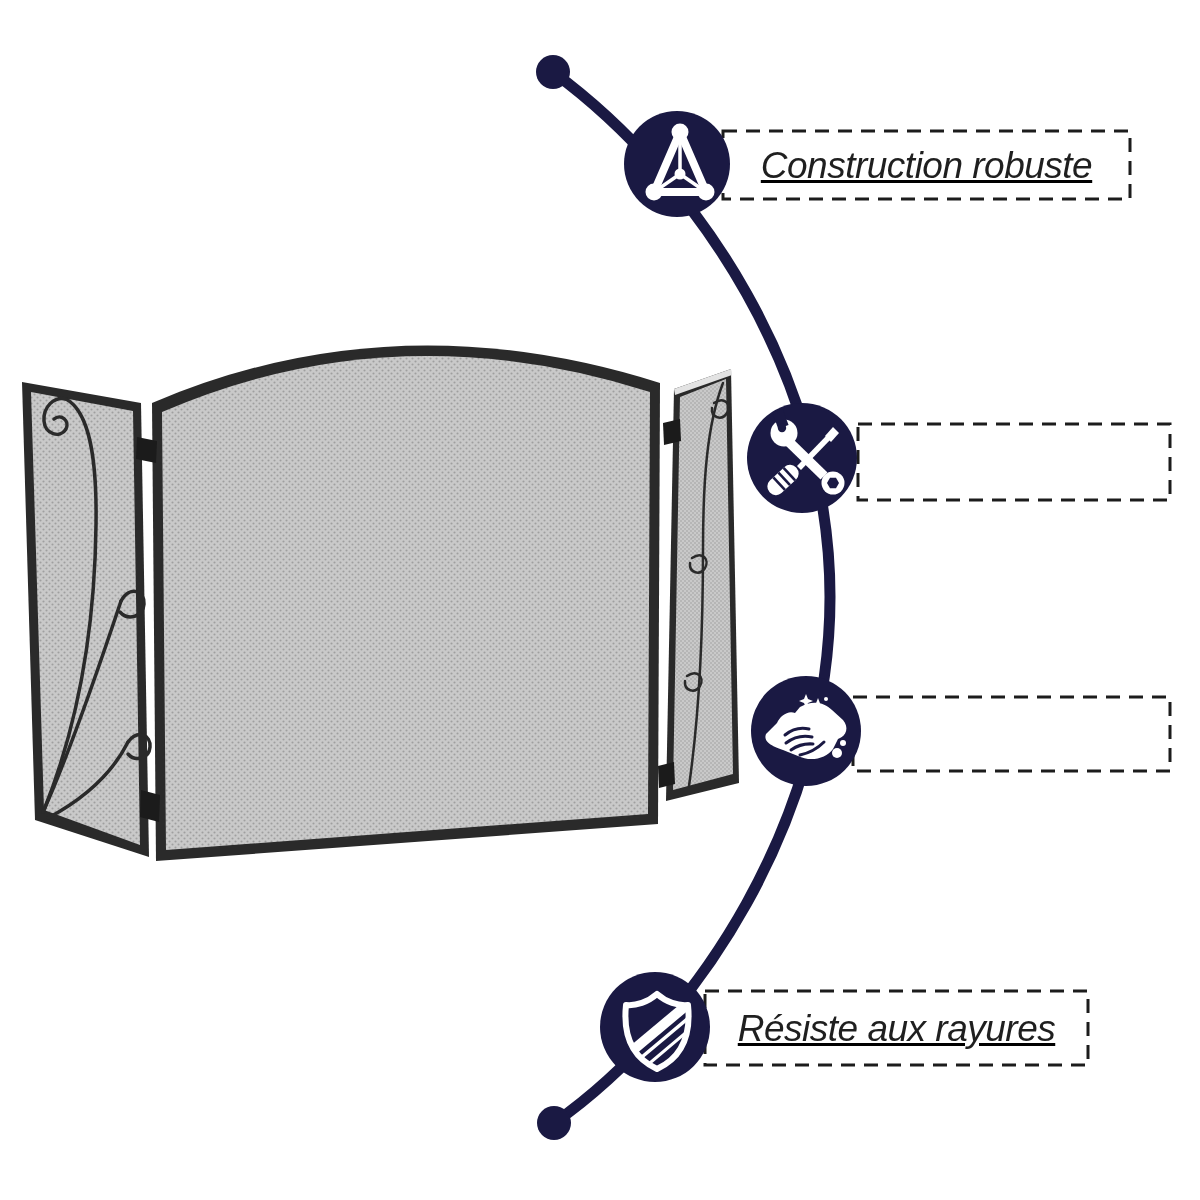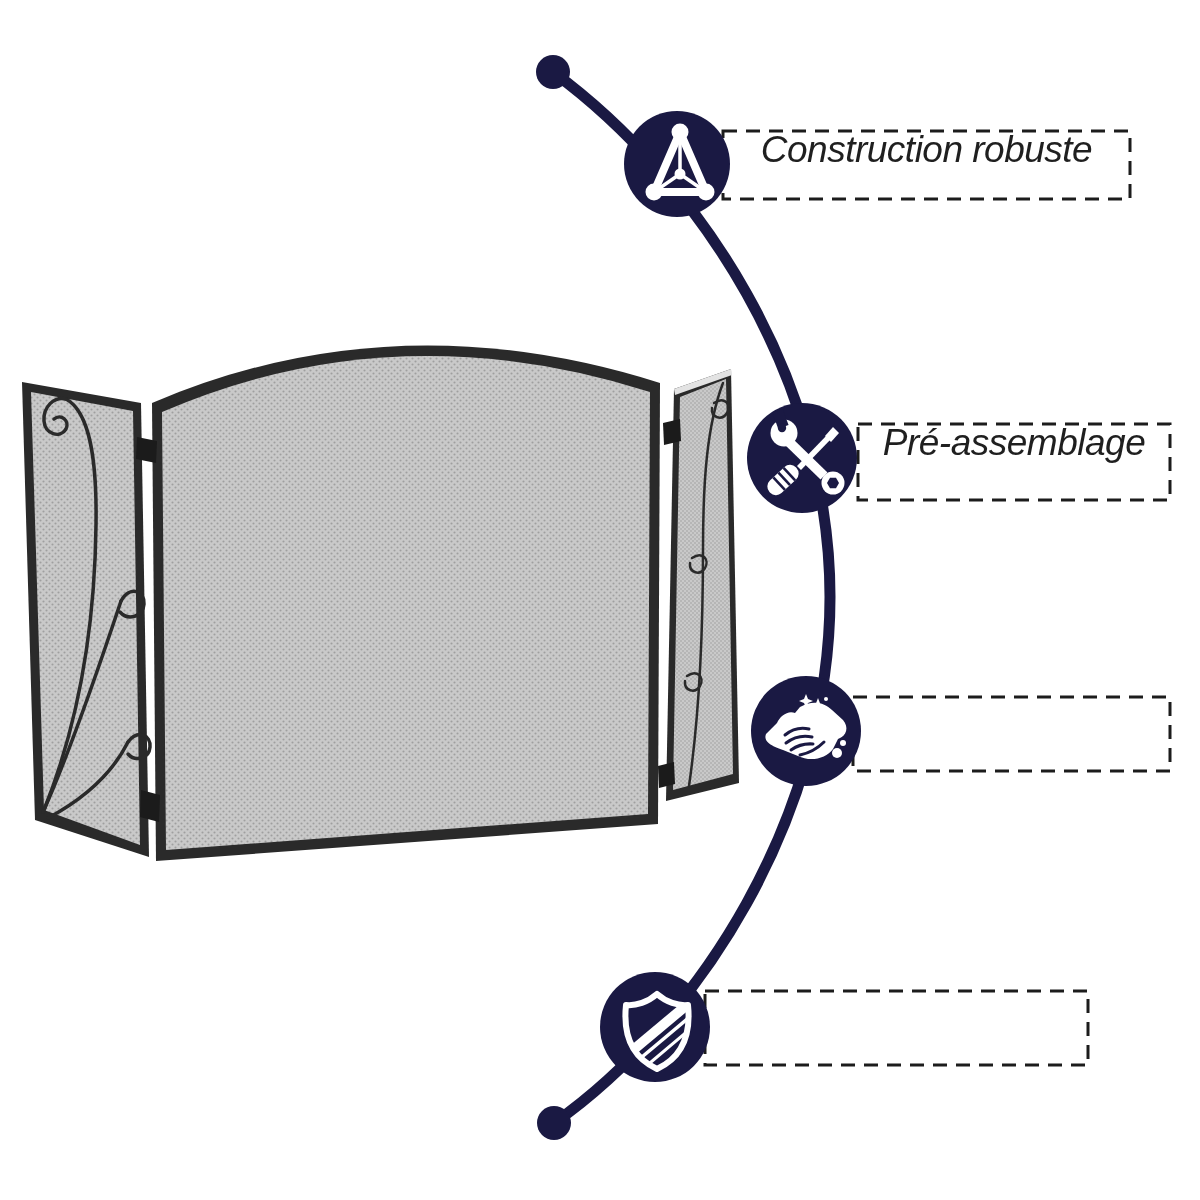--- a/index.html
+++ b/index.html
@@ -21,22 +21,23 @@
   .frame-fill{fill:var(--frame-black);}
   .mesh-base{fill:var(--mesh-base);}
   .mesh-dot{fill:var(--mesh-dot);}
   .hl-fill{fill:var(--highlight);}
   .scroll{stroke:var(--frame-black);fill:none;stroke-linecap:round;}
   .white-fill{fill:var(--glyph-white);}
   .white-stroke{stroke:var(--glyph-white);fill:none;}
   .dash-box{fill:none;stroke:var(--box-dash);stroke-width:3;stroke-dasharray:14 9;}
   
   .feature-label{
-    position:absolute;display:flex;align-items:flex-start;justify-content:center;
+    position:absolute;display:flex;align-items:center;justify-content:center;
     pointer-events:none;
+    text-decoration:underline;
   }
   .feature-label span{
     font-style:italic;font-size:37px;line-height:1;letter-spacing:-0.5px;
     color:var(--label-text);white-space:nowrap;
   }
 </style>
 </head>
 <body>
 
 <div class="canvas">
@@ -176,17 +177,17 @@
           <path class="white-stroke" stroke-width="3" d="M 644 1068 L 696 1024"></path>
         </g>
         <path class="white-stroke" stroke-width="6" stroke-linejoin="round" d="M 657 994 C 666 1002 678 1006 688 1005 C 691 1034 683 1057 657 1069 C 631 1057 623 1034 626 1005 C 636 1006 648 1002 657 994 Z"></path>
       </g>
     </g>
   </svg>
 
   <div class="feature-label" style="left:723px;top:131px;width:407px;height:68px">
     <span>Construction robuste</span>
   </div>
-  <div class="feature-label" style="left:858px;top:424px;width:312px;height:76px">
-    <span>Pré-assemblage</span>
+  <div class="feature-label" style="left:705px;top:991px;width:383px;height:74px">
+    <span>Résiste aux rayures</span>
   </div>
 
 </div>
 
 </body></html>

